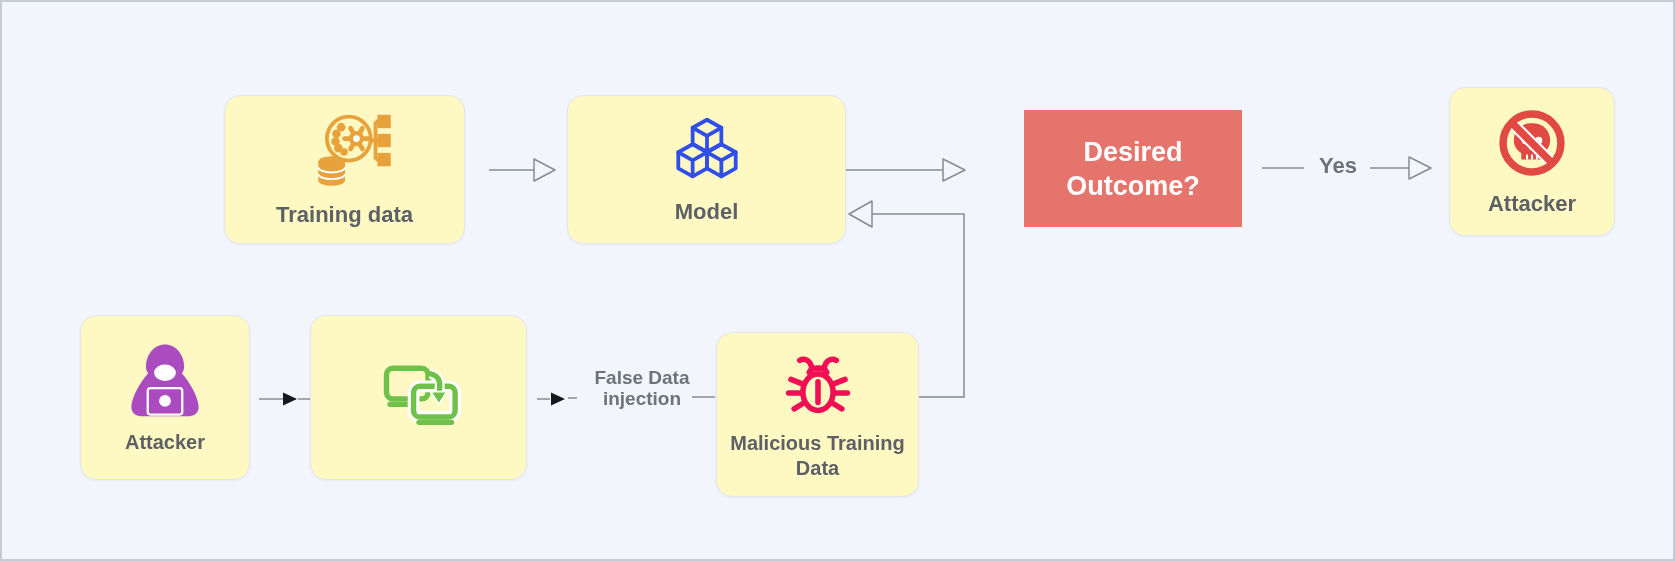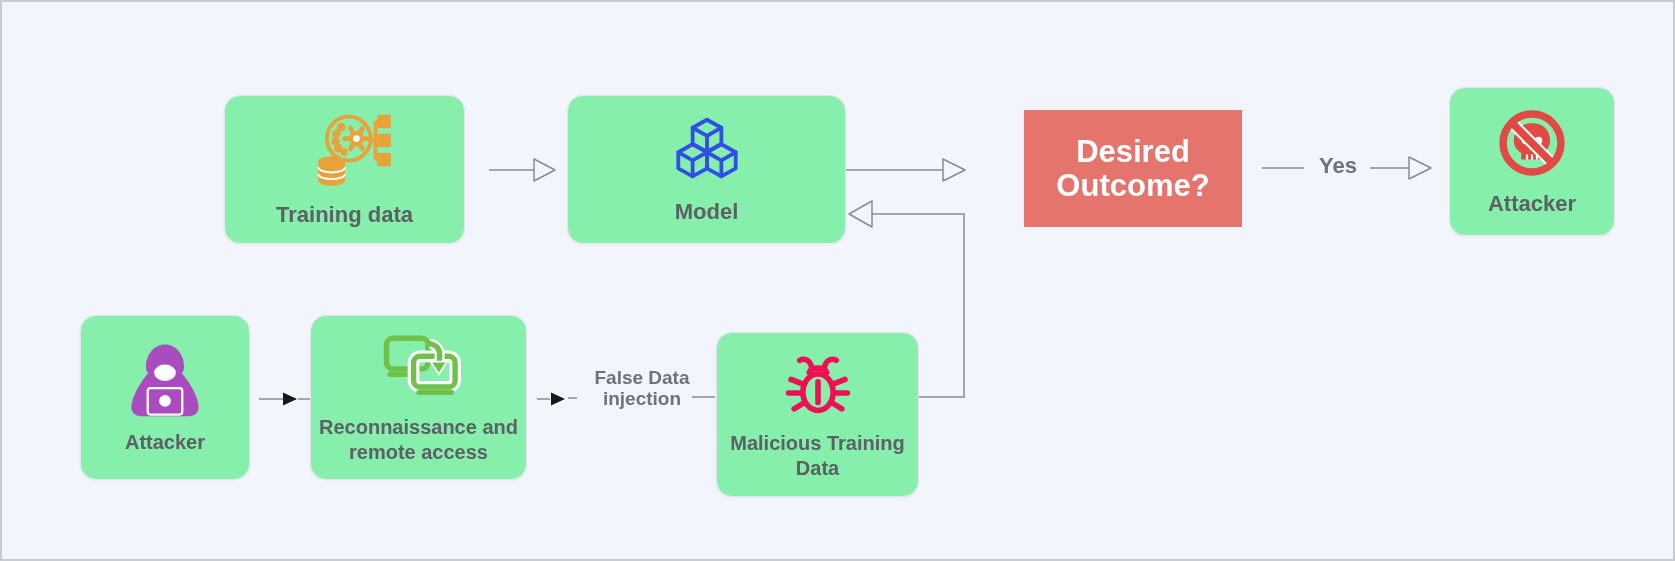--- a/index.html
+++ b/index.html
@@ -4,39 +4,39 @@
 <style>
   html,body { margin:0; padding:0; background:#ffffff; }
   .canvas {
     position:relative; width:1671px; height:557px;
     border:2px solid #c7cbd3; background:#f2f5fb;
     font-family:"Liberation Sans", sans-serif; overflow:hidden;
   }
   .edges { position:absolute; left:0; top:0; width:1671px; height:557px; }
 
   .node {
-    position:absolute; background:#86efac; border:1px solid #e4e6ec;
+    position:absolute; background:#fef9c3; border:1px solid #e4e6ec;
     border-radius:16px; display:flex; flex-direction:column; align-items:center;
     justify-content:center; gap:10px; box-shadow:0 1px 3px rgba(40,50,80,.05);
     box-sizing:border-box;
   }
   .node .label { font-weight:bold; color:#5d6065; text-align:center; line-height:1.22; }
 
   #training  { left:222px;  top:93px;  width:241px; height:149px; }
   #model     { left:565px;  top:93px;  width:279px; height:149px; }
   #desired   { left:1022px; top:108px; width:218px; height:117px;
                background:#e5756c; border:none; border-radius:0; box-shadow:none; }
   #poisoned  { left:1447px; top:85px;  width:166px; height:149px; }
   #attacker  { left:78px;   top:313px; width:170px; height:165px; }
   #recon     { left:308px;  top:313px; width:217px; height:165px; }
   #malicious { left:714px;  top:313px; width:203px; height:165px;margin-top:17px; }
 
   #training .label, #model .label, #poisoned .label { font-size:22px; }
   #attacker .label, #recon .label, #malicious .label { font-size:20px; }
-  #desired .label { color:#ffffff; font-size:31px; line-height:34px; padding:0 11px; }
+  #desired .label { color:#ffffff; font-size:27px; line-height:34px; padding:0 11px; }
 
   .edge-label { position:absolute; font-weight:bold; color:#6e727a; text-align:center; }
   #yes-label { left:1302px; top:151px; width:68px;  font-size:22px; }
   #fdi-label { left:578px;  top:365px; width:124px; font-size:19px; line-height:21px; }
 </style>
 </head>
 <body>
 
 <div class="canvas">
 
@@ -162,21 +162,20 @@
       </g>
       <rect x="42" y="28" width="46" height="34" rx="7" fill="none" stroke="#ffffff" stroke-width="13"></rect>
       <g fill="none" stroke="#70C14A" stroke-width="6" stroke-linecap="round">
         <rect x="42" y="28" width="46" height="34" rx="7"></rect>
         <line x1="48" y1="68" x2="84" y2="68"></line>
       </g>
       <path d="M60,14 C72,16 72,26 70,36" fill="none" stroke="#ffffff" stroke-width="11"></path>
       <path d="M60,14 C72,16 72,26 70,36" fill="none" stroke="#70C14A" stroke-width="6" stroke-linecap="round"></path>
       <polygon points="61,34 79,34 70,48" fill="#70C14A" stroke="#ffffff" stroke-width="2"></polygon>
     </svg>
-    <div class="label">Reconnaissance and remote access</div>
   </div>
 
   <div class="node" id="malicious">
     <svg width="70" height="72" viewBox="0 0 88 88">
       <g fill="none" stroke="#F00F55" stroke-width="7" stroke-linecap="round">
         <path d="M36,22 C34,12 26,10 21,13"></path>
         <path d="M52,22 C54,12 62,10 67,13"></path>
         <path d="M33,28 C36,21 52,21 55,28"></path>
         <ellipse cx="44" cy="53" rx="19" ry="23"></ellipse>
         <line x1="44" y1="40" x2="44" y2="66"></line>

